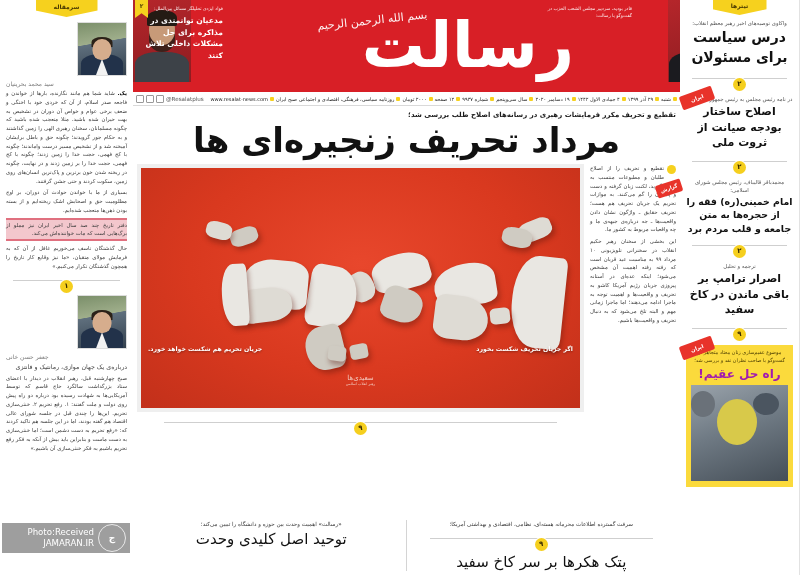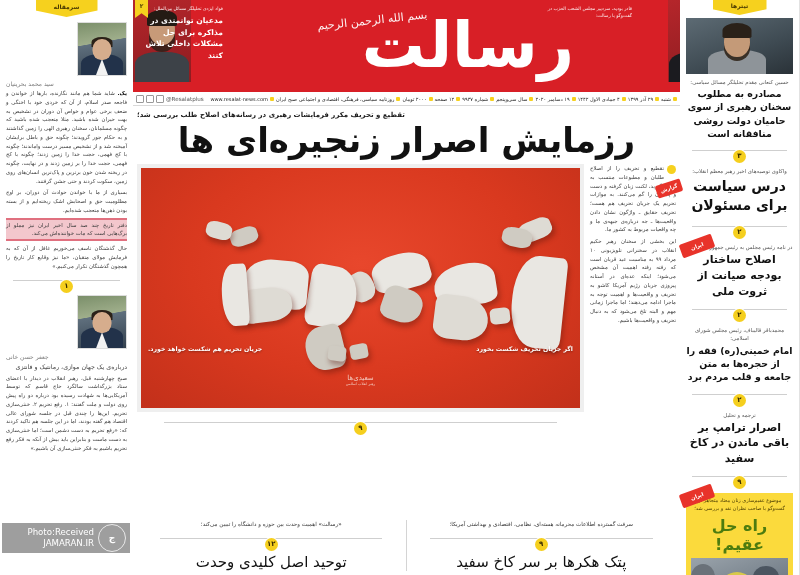--- a/index.html
+++ b/index.html
@@ -169,21 +169,21 @@
   #dateline .social .s-ic{
     width:6px;height:6px;border:.6px solid #999;border-radius:1px;display:inline-block;
   }
 
   
   #main{
     position:absolute;left:133px;top:106px;width:547px;height:469px;
     background:#fff;box-sizing:border-box;padding:0 4px;
   }
   #main-kicker{
-    font-size:7px;color:#1b1b1b;text-align:left;margin:5px 0 1px;font-weight:bold;
+    font-size:7px;color:#1b1b1b;text-align:right;margin:5px 0 1px;font-weight:bold;
     direction:rtl;
   }
   #main-head{
     font-size:34px;font-weight:bold;color:#111;text-align:center;
     line-height:1.18;letter-spacing:-.6px;direction:rtl;margin:1px 0 4px;
     white-space:nowrap;
   }
   #main-body{
     position:relative;display:flex;gap:6px;direction:rtl;margin-top:2px;
   }
@@ -264,21 +264,21 @@
     margin:1px 0 2px;direction:rtl;
   }
   .side-head.sm{font-size:9.4px;}
   .side-head.lg{font-size:14px;}
 
   
   #promo{
     margin-top:4px;background:#fbda3c;padding:4px 5px 6px;position:relative;
   }
   #promo .pr-kicker{font-size:5px;color:#4a3c00;text-align:center;line-height:1.55;direction:rtl;}
-  #promo .pr-head{font-size:16px;font-weight:bold;color:#4d7c0f;text-align:center;margin:3px 0 4px;direction:rtl;}
+  #promo .pr-head{font-size:12px;font-weight:bold;color:#a21caf;text-align:center;margin:3px 0 4px;direction:rtl;}
   #promo .pr-photo{
     width:100%;height:96px;position:relative;overflow:hidden;
     background:linear-gradient(160deg,#9aa3ab 0%,#6f7a84 45%,#454e57 100%);
   }
   #promo .pr-photo .blob{position:absolute;border-radius:50%;}
   .badge-corner{
     position:absolute;left:-6px;top:-4px;width:34px;height:14px;background:#e8332a;
     color:#fff;font-size:5.2px;font-weight:bold;text-align:center;line-height:14px;
     transform:rotate(-20deg);border-radius:2px;z-index:4;
   }
@@ -398,21 +398,21 @@
       <span class="s-ic"></span>
       <span>@Resalatplus</span>
     </div>
   </div>
 
   <div id="main">
 
     <div id="main-corner-tag">گزارش</div>
 
     <div id="main-kicker" class="rtl">تقطیع و تحریف مکرر فرمایشات رهبری در رسانه‌های اصلاح طلب بررسی شد؛</div>
-    <div id="main-head" class="rtl">رزمایش اصرار زنجیره‌ای ها</div>
+    <div id="main-head" class="rtl">مرداد تحریف زنجیره‌ای ها</div>
 
     <div id="main-body">
 
       <div id="story-col">
         <div class="drop"></div>
         <div class="bodytext rtl">تقطیع و تحریف را از اصلاح طلبان و مطبوعات منتسب به آن‌ها بگیرید، لکنت زبان گرفته و دست و پایشان را گم می‌کنند. به موازات تحریم یک جریان تحریف هم هست؛ تحریف حقایق ـ واژگون نشان دادن واقعیت‌ها ـ جه درباره‌ی جبهه‌ی ما و چه واقعیات مربوط به کشور ما.</div>
         <div class="bodytext rtl" style="margin-top:3px">این بخشی از سخنان رهبر حکیم انقلاب در سخنرانی تلویزیونی ۱۰ مرداد ۹۹ به مناسبت عید قربان است که رفته رفته اهمیت آن مشخص می‌شود؛ اینکه عده‌ای در آستانه پیروزی جریان رژیم آمریکا کاشو به تحریف و واقعیت‌ها و اهمیت توجه به ماجرا ادامه می‌دهند؛ اما ماجرا زمانی مهم و البته تلخ می‌شود که به دنبال تحریف و واقعیت‌ها باشیم.</div>
       </div>
 
       <div id="photo-block">
@@ -454,47 +454,30 @@
       <div class="bs-row">
         <div class="bs-cell">
           <div class="bs-kicker">سرقت گسترده اطلاعات محرمانه هسته‌ای، نظامی، اقتصادی و بهداشتی آمریکا؛</div>
           <div class="pnum-wrap">
             <span class="pnum">۹</span>
           </div>
           <div class="bs-head">پتک هکرها بر سر کاخ سفید</div>
         </div>
         <div class="bs-cell">
           <div class="bs-kicker">«رسالت» اهمیت وحدت بین حوزه و دانشگاه را تبیین می‌کند؛</div>
-          <div class="pnum-wrap">
-            <span class="pnum">۱۲</span>
-          </div>
           <div class="bs-head">توحید اصل کلیدی وحدت</div>
         </div>
       </div>
     </div>
   </div>
 
   <div id="rightcol">
 
     <div class="side-ribbon">تیترها</div>
 
-    <div>
-      <div class="side-photo">
-        <div class="sp-body"></div>
-          <div class="sp-beard"></div>
-        <div class="sp-head"></div>
-          <div class="sp-hair"></div>
-      </div>
-      <div class="side-kicker">حسین کنعانی مقدم
-تحلیلگر مسائل سیاسی:</div>
-      <div class="side-head sm">مصادره به مطلوب سخنان رهبری از سوی حامیان دولت روشی منافقانه است</div>
-      <div class="pnum-wrap">
-        <span class="pnum">۳</span>
-      </div>
-    </div>
 
     <div>
       <div class="side-kicker">واکاوی توصیه‌های اخیر رهبر معظم انقلاب:</div>
       <div class="side-head lg">درس سیاست برای مسئولان</div>
       <div class="pnum-wrap">
         <span class="pnum">۲</span>
       </div>
     </div>
 
     <div style="position:relative">

